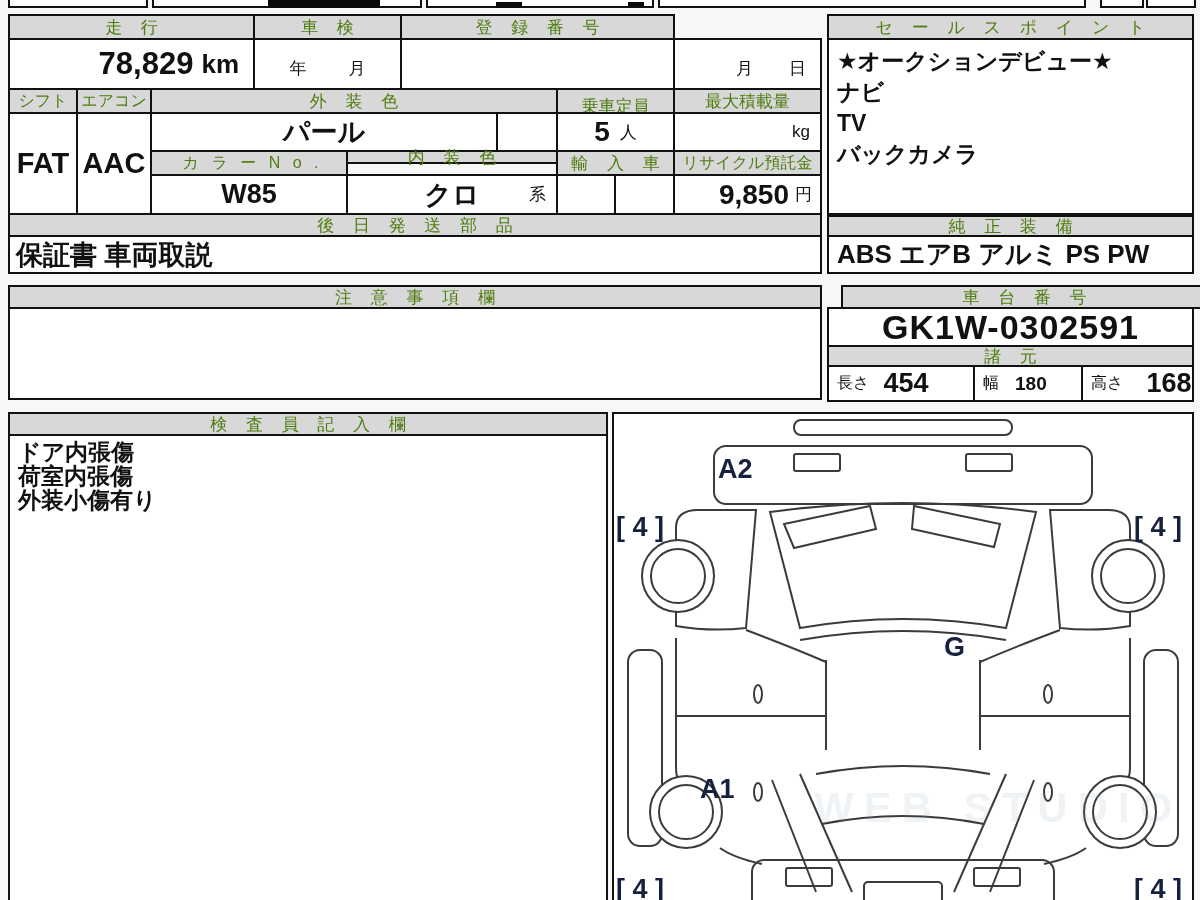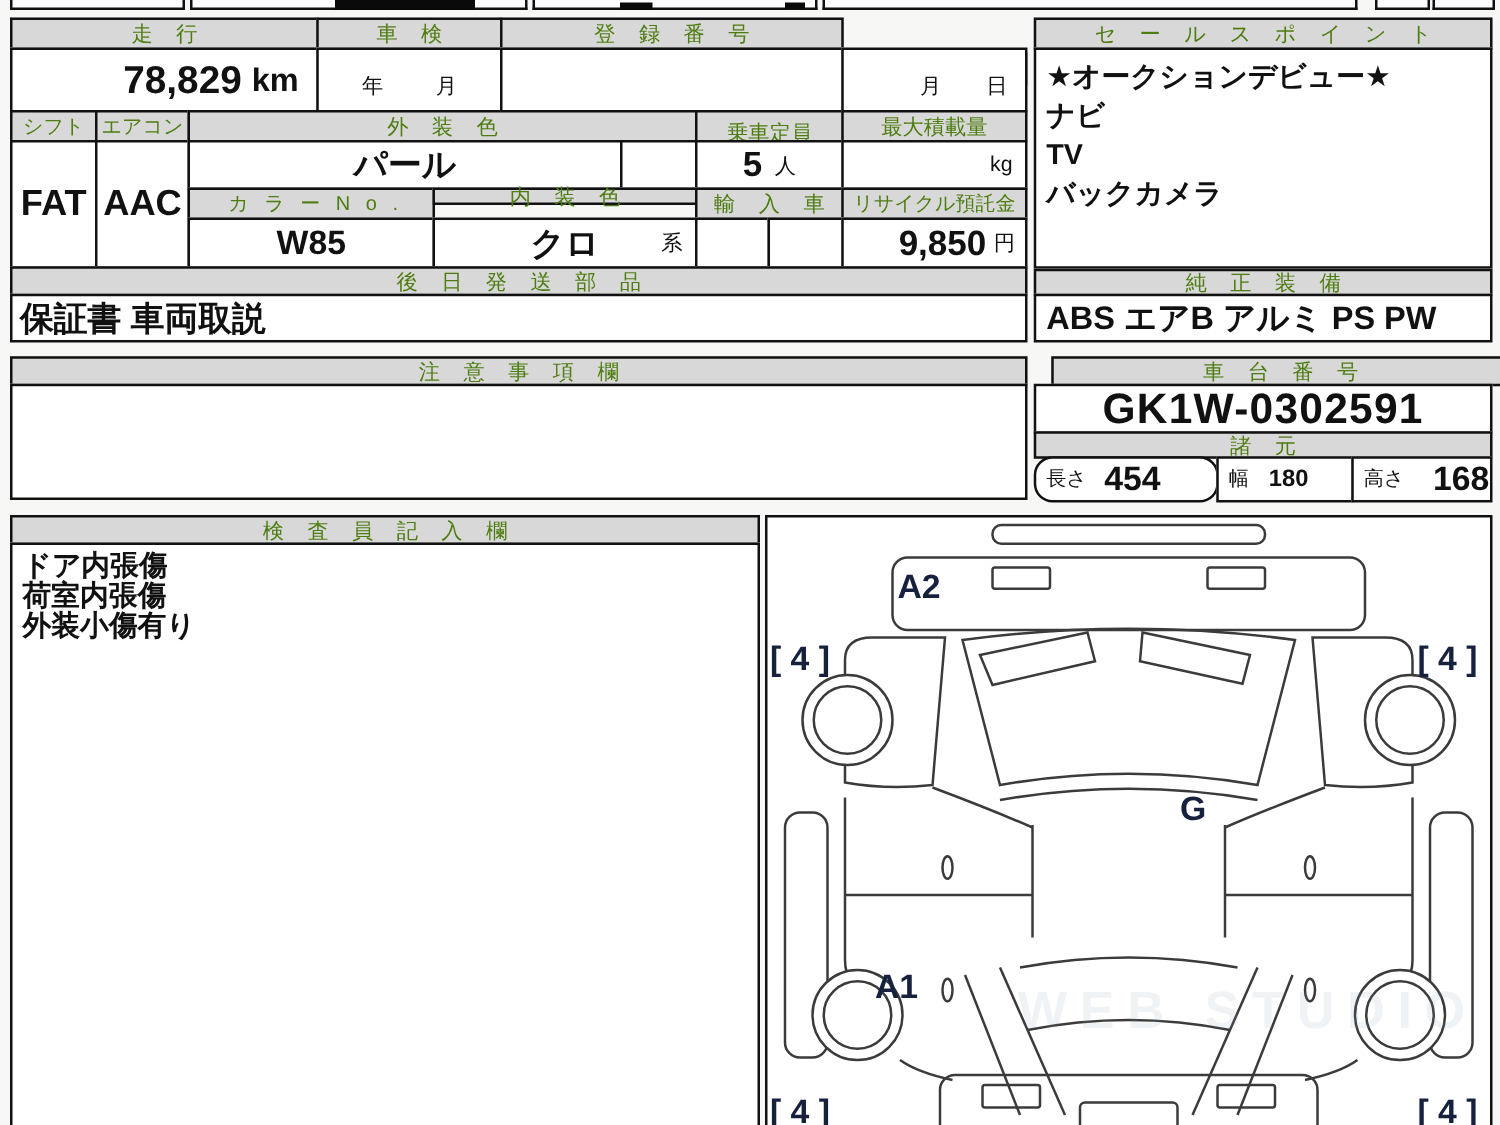--- a/index.html
+++ b/index.html
@@ -101,21 +101,21 @@
 
   <div class="cell hdr ls" style="left:827px;top:215px;width:367px;height:22px;">純 正 装 備</div>
   <div class="cell" style="left:827px;top:235px;width:367px;height:39px;display:flex;align-items:center;font-weight:bold;font-size:26px;padding-left:8px;">ABS エアB アルミ PS PW</div>
 
   <div class="cell hdr ls" style="left:8px;top:285px;width:814px;height:24px;">注 意 事 項 欄</div>
   <div class="cell" style="left:8px;top:307px;width:814px;height:93px;"></div>
 
   <div class="cell hdr ls" style="left:827px;top:285px;width:367px;height:24px;margin-left:14px;">車 台 番 号</div>
   <div class="cell val" style="left:827px;top:307px;width:367px;height:40px;font-size:34px;letter-spacing:1px;">GK1W-0302591</div>
   <div class="cell hdr ls" style="left:827px;top:345px;width:367px;height:22px;">諸 元</div>
-  <div class="cell" style="left:827px;top:365px;width:148px;height:37px;display:flex;align-items:center;gap:14px;padding-left:8px;border-radius:15px;">
+  <div class="cell" style="left:827px;top:365px;width:148px;height:37px;display:flex;align-items:center;gap:14px;padding-left:8px;">
     <span style="font-size:16px;">長さ</span>
     <span style="font-size:27px;font-weight:bold;">454</span>
   </div>
   <div class="cell" style="left:973px;top:365px;width:110px;height:37px;display:flex;align-items:center;gap:16px;padding-left:8px;">
     <span style="font-size:16px;">幅</span>
     <span style="font-size:19px;font-weight:bold;">180</span>
   </div>
   <div class="cell" style="left:1081px;top:365px;width:113px;height:37px;display:flex;align-items:center;gap:23px;padding-left:8px;">
     <span style="font-size:16px;">高さ</span>
     <span style="font-size:27px;font-weight:bold;">168</span>

